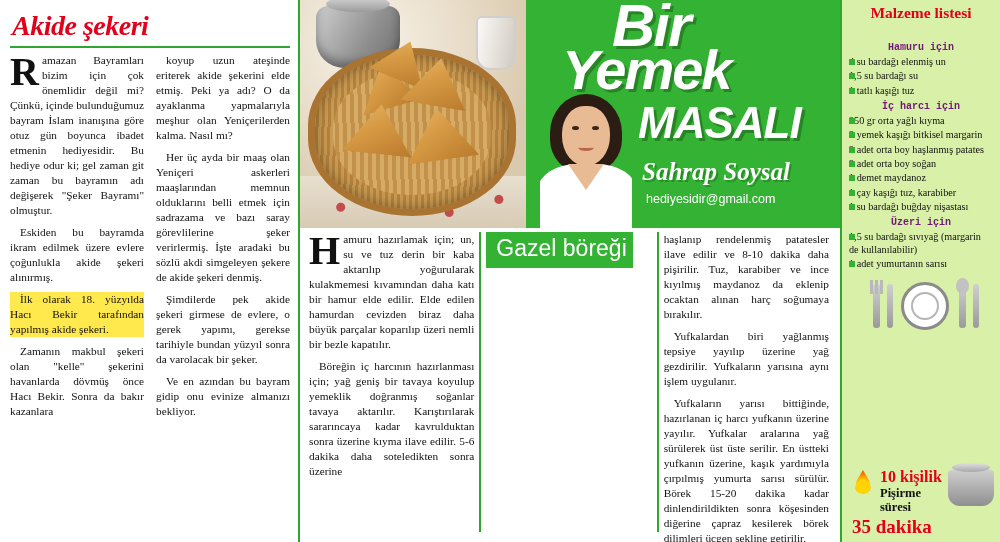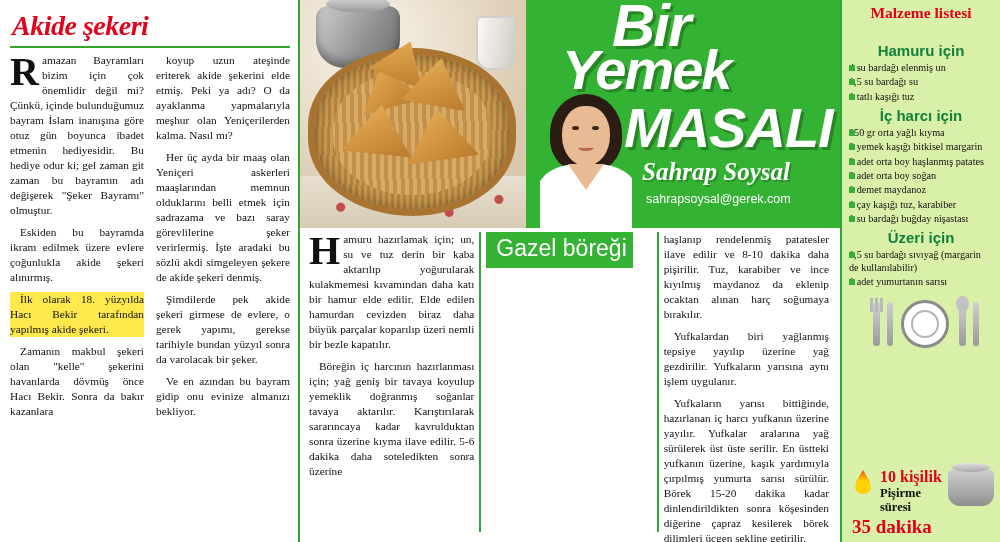--- a/index.html
+++ b/index.html
@@ -138,21 +138,21 @@
     font-family: "Liberation Sans", sans-serif;
     font-weight: bold;
     font-style: italic;
     color: #ffffff;
     line-height: 0.86;
     text-shadow: 3px 3px 0 rgba(0,0,0,.25);
     letter-spacing: -2px;
   }
   .mast-bir { position: absolute; left: 86px; top: 0px; font-size: 60px; }
   .mast-yemek { position: absolute; left: 36px; top: 46px; font-size: 56px; }
-  .mast-masali { position: absolute; left: 98px; top: 104px; font-size: 56px; letter-spacing: -1px; }
+  .mast-masali { position: absolute; left: 112px; top: 104px; font-size: 44px; letter-spacing: -1px; }
   .author-name {
     position: absolute; left: 116px; top: 158px;
     font-family: "Liberation Serif", serif;
     font-style: italic; font-weight: bold;
     font-size: 25px; color: #ffffff;
     text-shadow: 2px 2px 0 rgba(0,0,0,.2);
   }
   .author-mail {
     position: absolute; left: 120px; top: 192px;
     font-family: "Liberation Sans", sans-serif;
@@ -222,24 +222,24 @@
   }
   .ml-title {
     font-family: "Liberation Serif", serif;
     color: #e2001a;
     font-weight: bold;
     font-size: 15.5px;
     text-align: center;
     margin-bottom: 20px;
   }
   .sec-title {
-    font-family: Liberation Sans, sans-serif;
-    color: #15803d;
+    font-family: Liberation Mono, monospace;
+    color: #701a75;
     font-weight: bold;
-    font-size: 15px;
+    font-size: 10px;
     text-align: center;
     margin: 4px 0 3px;
   }
   ul.ing { list-style: none; }
   ul.ing li {
     font-size: 10.2px;
     line-height: 1.21;
     color: #111;
     position: relative;
     margin-bottom: 2px;
@@ -350,21 +350,21 @@
       <div class="borek b2"></div>
       <div class="borek b3"></div>
       <div class="borek b4"></div>
     </div>
 
     <div class="masthead">
       <div class="mast-bir">Bir</div>
       <div class="mast-yemek">Yemek</div>
       <div class="mast-masali">MASALI</div>
       <div class="author-name">Sahrap Soysal</div>
-      <div class="author-mail">sahrapsoysal@gerek.com</div>
+      <div class="author-mail">hediyesidir@gmail.com</div>
       <div class="portrait">
         <div class="p-hair"></div>
         <div class="p-face"></div>
         <div class="p-eye l"></div>
         <div class="p-eye r"></div>
         <div class="p-smile"></div>
         <div class="p-body"></div>
         <div class="p-collar"></div>
       </div>
     </div>

